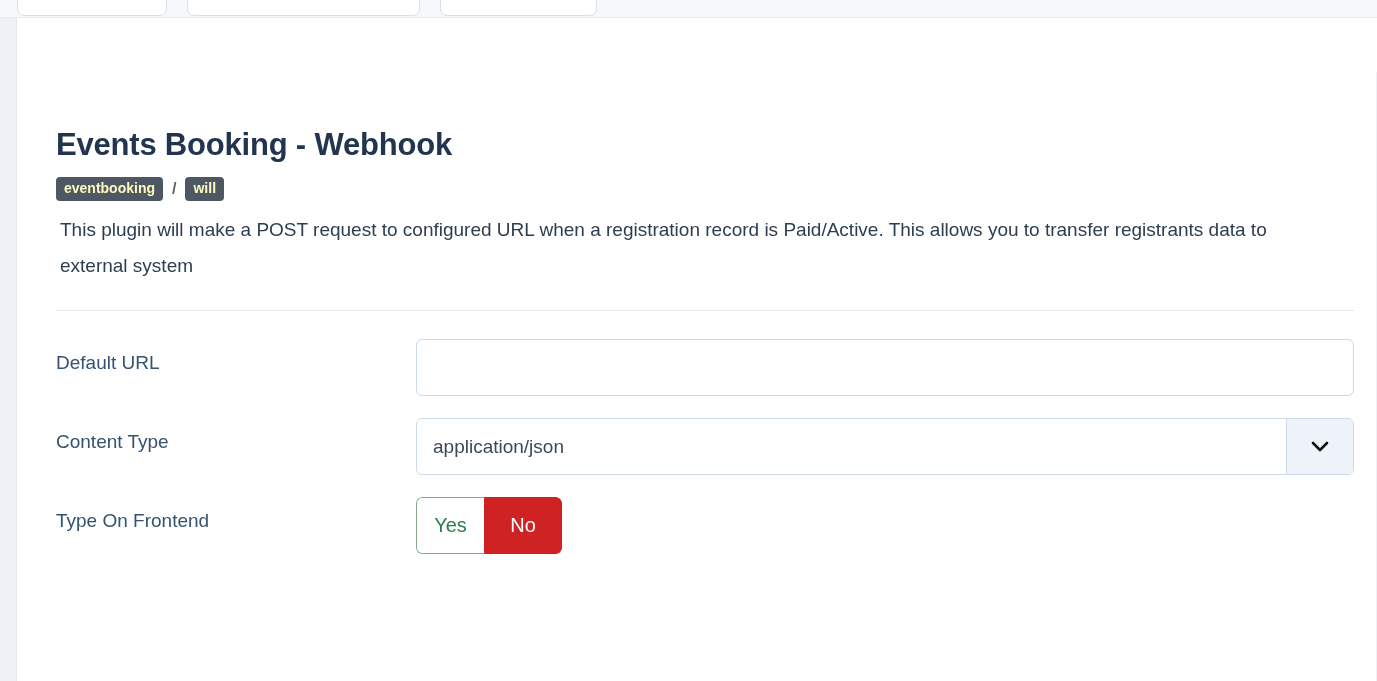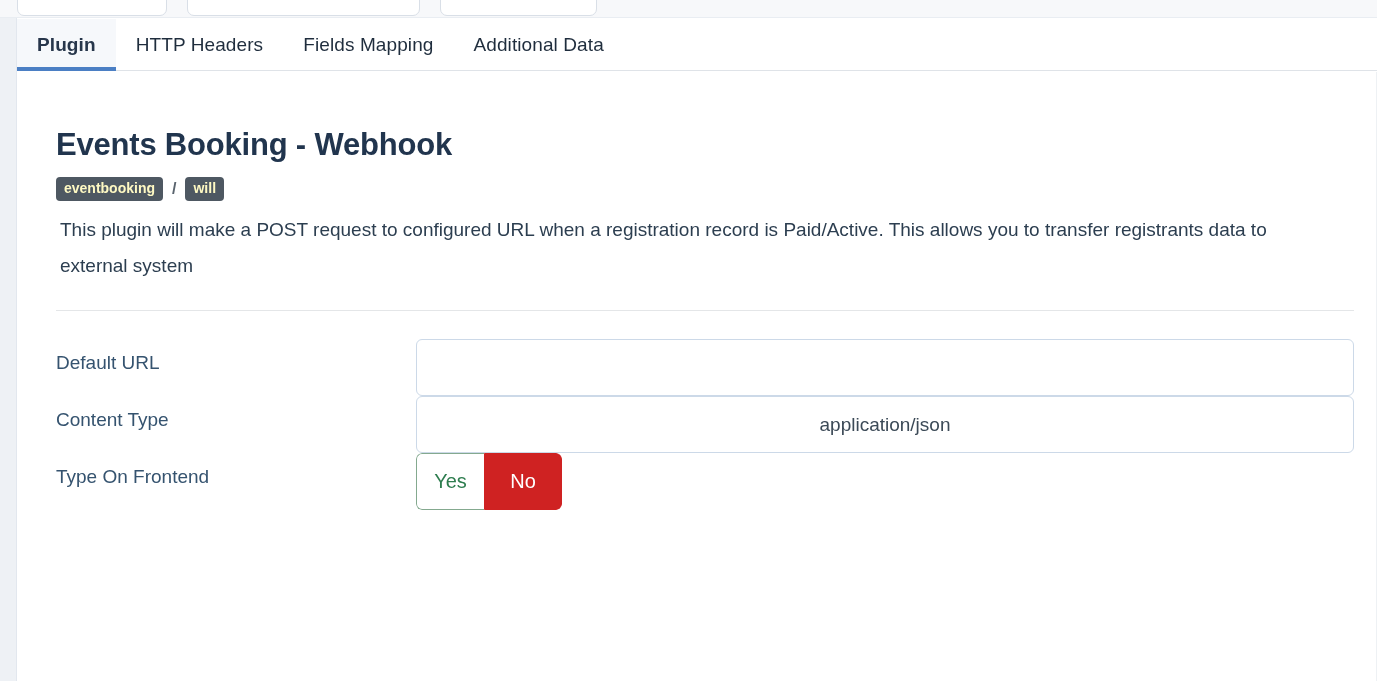--- a/index.html
+++ b/index.html
@@ -157,20 +157,21 @@
     background: #e4e6e8;
   }
 
   
   .form {
     margin-top: 28px;
   }
   .form-row {
     display: flex;
     align-items: flex-start;
+    margin-bottom: 22px;
   }
   .form-label {
     width: 360px;
     flex: 0 0 360px;
     font-size: 19px;
     color: #35536f;
     padding-top: 12px;
     line-height: 1.3;
   }
   .form-control {
@@ -196,21 +197,20 @@
   .select-wrap {
     position: relative;
     width: 938px;
     height: 57px;
     border: 1px solid #ccd9e8;
     border-radius: 6px;
     background: #ffffff;
     display: flex;
     align-items: center;
     overflow: hidden;
-    flex-direction: column;
   }
   .select-value {
     flex: 1 1 auto;
     padding: 0 16px;
     font-size: 19px;
     color: #3c4a57;
     line-height: 55px;
   }
   .select-arrow {
     flex: 0 0 67px;
@@ -263,34 +263,20 @@
 <div class="page">
 
   <div class="left-rail"></div>
 
   <div class="topbar">
     <div class="top-card c1"></div>
     <div class="top-card c2"></div>
     <div class="top-card c3"></div>
   </div>
 
-  <div class="tabs">
-    <div class="tab active">
-      <span>Plugin</span>
-    </div>
-    <div class="tab">
-      <span>HTTP Headers</span>
-    </div>
-    <div class="tab">
-      <span>Fields Mapping</span>
-    </div>
-    <div class="tab">
-      <span>Additional Data</span>
-    </div>
-  </div>
 
   <div class="content">
     <div class="inner">
 
       <h1 class="plugin-title">Events Booking - Webhook</h1>
 
       <div class="badges">
         <span class="badge">eventbooking</span>
         <span class="badge-sep">/</span>
         <span class="badge">will</span>

